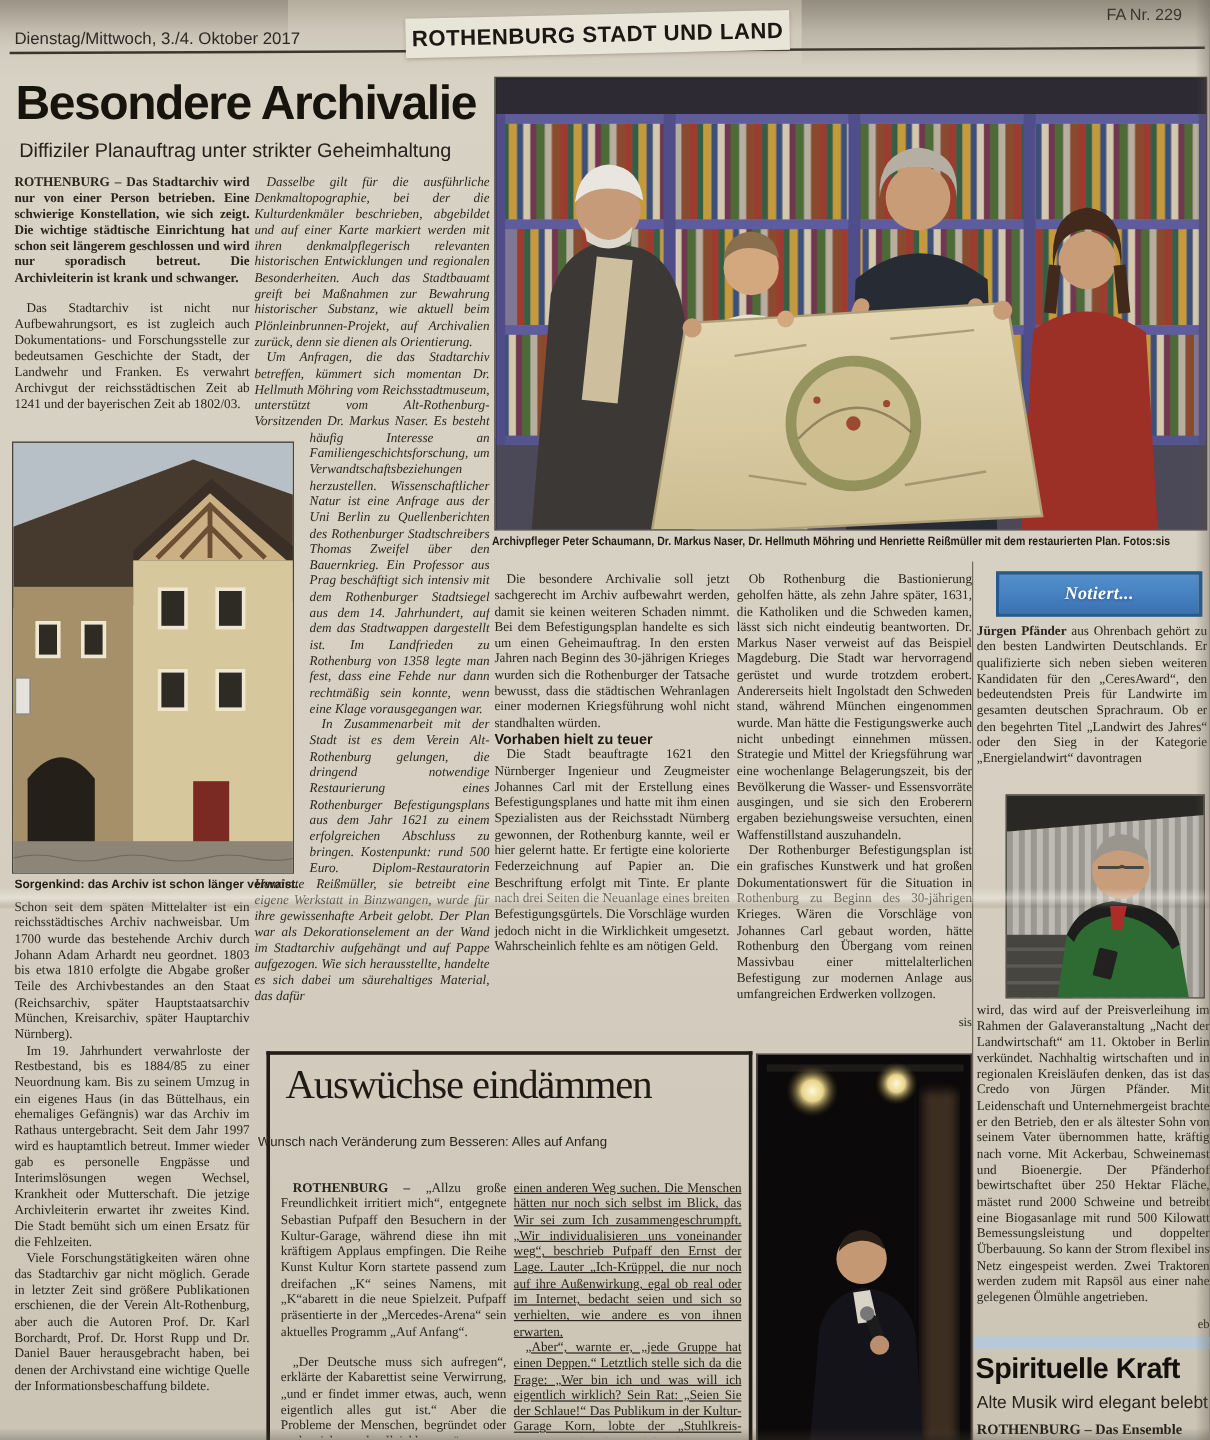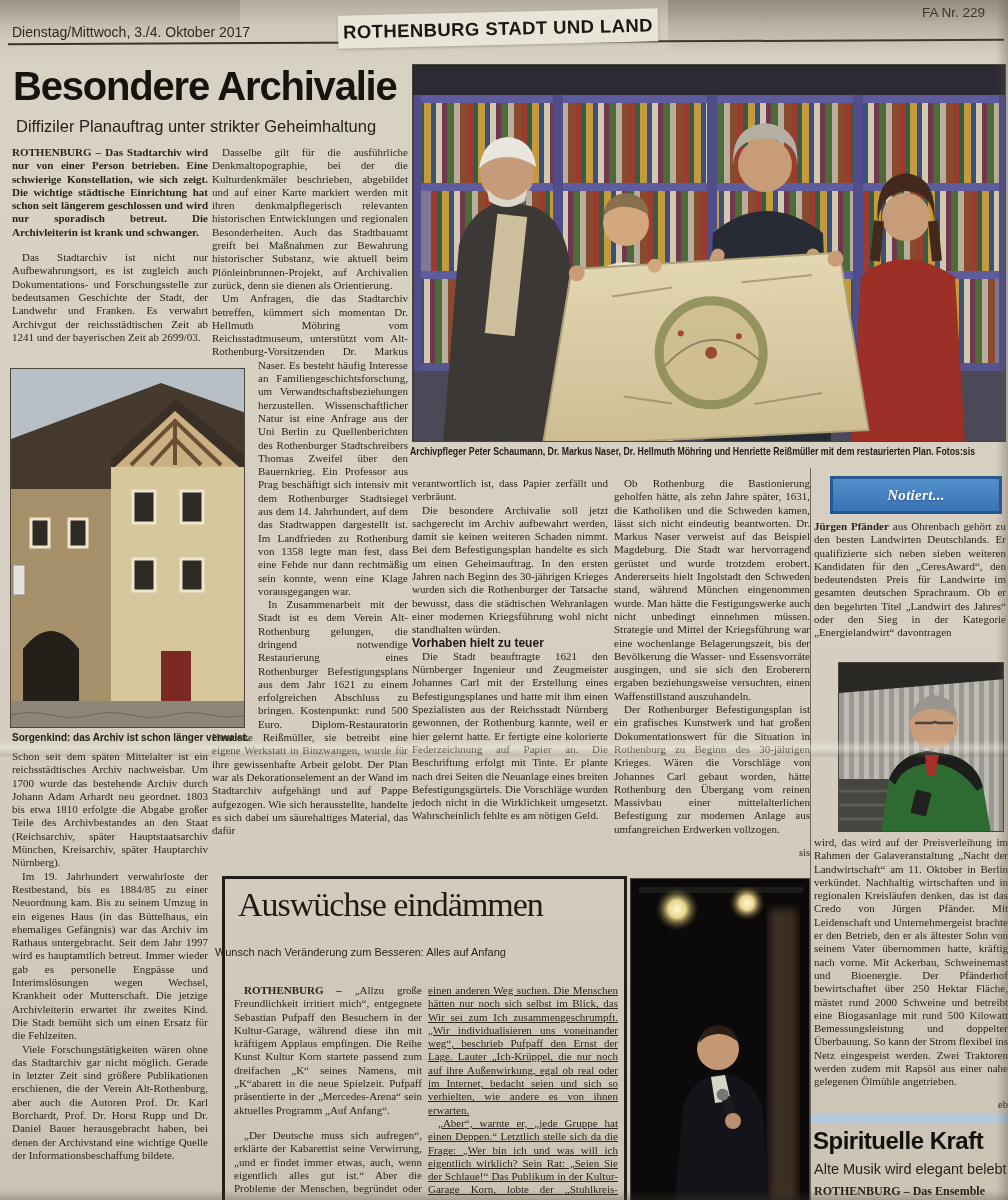--- a/index.html
+++ b/index.html
@@ -36,21 +36,21 @@
   
   #photo-main{ left:412px; top:64px; width:594px; height:378px; }
   #cap-main{ left:410px; top:446px; width:690px; font-size:10px; transform:scaleX(.875); transform-origin:left; }
   #photo-building{ left:10px; top:368px; width:235px; height:360px; }
   #cap-building{ left:12px; top:732px; width:230px; font-size:10px; }
   #photo-farmer{ left:838px; top:662px; width:166px; height:170px; }
   #photo-comedian{ left:630px; top:878px; width:180px; height:322px; border-bottom:none; }
   
   #col1a{ left:12px; top:146px; width:196px; height:224px; }
   #col1b{ left:12px; top:750px; width:196px; height:422px; }
-  #col2 { left:212px; top:146px; width:196px; height:800px; }
+  #col2 { left:212px; top:146px; width:196px; height:800px;font-style:italic; }
   .f0{ float:left; clear:left; width:0; height:222px; }
   .f1{ float:left; clear:left; width:46px; height:362px; }
   #col3{ left:412px; top:477px; width:196px; height:478px; }
   #col4{ left:614px; top:477px; width:196px; height:404px; }
   .subhead3{ font-family:"Liberation Sans",sans-serif; font-weight:bold; font-size:12px;
              margin:6px 0 3px 0; text-indent:0; color:#1d1812; }
   #vrule{ left:810px; top:468px; width:1px; height:732px; background:#6e675c; }
   
   #notiert-box{ left:830px; top:476px; width:172px; height:38px; border:3px solid #26598f;
     background:linear-gradient(180deg,#5490cd,#3a72b4); display:flex; align-items:center; justify-content:center; }
@@ -191,36 +191,35 @@
       <rect x="150" y="282" width="30" height="58" fill="#7a2a22"></rect>
       <rect x="2" y="196" width="12" height="30" fill="#e4e2da" stroke="#888"></rect>
       <rect y="332" width="235" height="28" fill="#8d8577"></rect>
       <path d="M0,346 q20,-5 40,0 q20,5 40,0 q20,-5 40,0 q20,5 40,0 q20,-5 40,0 q18,4 35,0" stroke="#6f675a" fill="none"></path>
     </svg>
   </div>
   <div class="caption" id="cap-building">Sorgenkind: das Archiv ist schon länger verwaist.</div>
 
   <div class="col" id="col1a">
     <p class="lead">ROTHENBURG – Das Stadtarchiv wird nur von einer Person betrieben. Eine schwierige Konstellation, wie sich zeigt. Die wichtige städtische Einrichtung hat schon seit längerem geschlossen und wird nur sporadisch betreut. Die Archivleiterin ist krank und schwanger.</p>
-    <p class="ind gap">Das Stadtarchiv ist nicht nur Aufbewahrungsort, es ist zugleich auch Dokumentations- und Forschungsstelle zur bedeutsamen Geschichte der Stadt, der Landwehr und Franken. Es verwahrt Archivgut der reichsstädtischen Zeit ab 1241 und der bayerischen Zeit ab 2699/03.</p>
+    <p class="ind gap">Das Stadtarchiv ist nicht nur Aufbewahrungsort, es ist zugleich auch Dokumentations- und Forschungsstelle zur bedeutsamen Geschichte der Stadt, der Landwehr und Franken. Es verwahrt Archivgut der reichsstädtischen Zeit ab 1241 und der bayerischen Zeit ab 1802/03.</p>
   </div>
   <div class="col" id="col1b">
     <p>Schon seit dem späten Mittelalter ist ein reichsstädtisches Archiv nachweisbar. Um 1700 wurde das bestehende Archiv durch Johann Adam Arhardt neu geordnet. 1803 bis etwa 1810 erfolgte die Abgabe großer Teile des Archivbestandes an den Staat (Reichsarchiv, später Hauptstaatsarchiv München, Kreisarchiv, später Hauptarchiv Nürnberg).</p>
     <p class="ind">Im 19. Jahrhundert verwahrloste der Restbestand, bis es 1884/85 zu einer Neuordnung kam. Bis zu seinem Umzug in ein eigenes Haus (in das Büttelhaus, ein ehemaliges Gefängnis) war das Archiv im Rathaus untergebracht. Seit dem Jahr 1997 wird es hauptamtlich betreut. Immer wieder gab es personelle Engpässe und Interimslösungen wegen Wechsel, Krankheit oder Mutterschaft. Die jetzige Archivleiterin erwartet ihr zweites Kind. Die Stadt bemüht sich um einen Ersatz für die Fehlzeiten.</p>
     <p class="ind">Viele Forschungstätigkeiten wären ohne das Stadtarchiv gar nicht möglich. Gerade in letzter Zeit sind größere Publikationen erschienen, die der Verein Alt-Rothenburg, aber auch die Autoren Prof. Dr. Karl Borchardt, Prof. Dr. Horst Rupp und Dr. Daniel Bauer herausgebracht haben, bei denen der Archivstand eine wichtige Quelle der Informationsbeschaffung bildete.</p>
   </div>
   <div class="col" id="col2">
     <div class="f0"></div>
     <div class="f1"></div>
     <p class="ind">Dasselbe gilt für die ausführliche Denkmaltopographie, bei der die Kulturdenkmäler beschrieben, abgebildet und auf einer Karte markiert werden mit ihren denkmalpflegerisch relevanten historischen Entwicklungen und regionalen Besonderheiten. Auch das Stadtbauamt greift bei Maßnahmen zur Bewahrung historischer Substanz, wie aktuell beim Plönleinbrunnen-Projekt, auf Archivalien zurück, denn sie dienen als Orientierung.</p>
     <p class="ind">Um Anfragen, die das Stadtarchiv betreffen, kümmert sich momentan Dr. Hellmuth Möhring vom Reichsstadtmuseum, unterstützt vom Alt-Rothenburg-Vorsitzenden Dr. Markus Naser. Es besteht häufig Interesse an Familiengeschichtsforschung, um Verwandtschaftsbeziehungen herzustellen. Wissenschaftlicher Natur ist eine Anfrage aus der Uni Berlin zu Quellenberichten des Rothenburger Stadtschreibers Thomas Zweifel über den Bauernkrieg. Ein Professor aus Prag beschäftigt sich intensiv mit dem Rothenburger Stadtsiegel aus dem 14. Jahrhundert, auf dem das Stadtwappen dargestellt ist. Im Landfrieden zu Rothenburg von 1358 legte man fest, dass eine Fehde nur dann rechtmäßig sein konnte, wenn eine Klage vorausgegangen war.</p>
     <p class="ind">In Zusammenarbeit mit der Stadt ist es dem Verein Alt-Rothenburg gelungen, die dringend notwendige Restaurierung eines Rothenburger Befestigungsplans aus dem Jahr 1621 zu einem erfolgreichen Abschluss zu bringen. Kostenpunkt: rund 500 Euro. Diplom-Restauratorin Henriette Reißmüller, sie betreibt eine eigene Werkstatt in Binzwangen, wurde für ihre gewissenhafte Arbeit gelobt. Der Plan war als Dekorationselement an der Wand im Stadtarchiv aufgehängt und auf Pappe aufgezogen. Wie sich herausstellte, handelte es sich dabei um säurehaltiges Material, das dafür</p>
   </div>
   <div class="col" id="col3">
-    <p>verantwortlich ist, dass Papier zerfällt und verbräunt.</p>
     <p class="ind">Die besondere Archivalie soll jetzt sachgerecht im Archiv aufbewahrt werden, damit sie keinen weiteren Schaden nimmt. Bei dem Befestigungsplan handelte es sich um einen Geheimauftrag. In den ersten Jahren nach Beginn des 30-jährigen Krieges wurden sich die Rothenburger der Tatsache bewusst, dass die städtischen Wehranlagen einer modernen Kriegsführung wohl nicht standhalten würden.</p>
     <p class="subhead3">Vorhaben hielt zu teuer</p>
     <p class="ind">Die Stadt beauftragte 1621 den Nürnberger Ingenieur und Zeugmeister Johannes Carl mit der Erstellung eines Befestigungsplanes und hatte mit ihm einen Spezialisten aus der Reichsstadt Nürnberg gewonnen, der Rothenburg kannte, weil er hier gelernt hatte. Er fertigte eine kolorierte Federzeichnung auf Papier an. Die Beschriftung erfolgt mit Tinte. Er plante nach drei Seiten die Neuanlage eines breiten Befestigungsgürtels. Die Vorschläge wurden jedoch nicht in die Wirklichkeit umgesetzt. Wahrscheinlich fehlte es am nötigen Geld.</p>
   </div>
   <div class="col" id="col4">
     <p class="ind">Ob Rothenburg die Bastionierung geholfen hätte, als zehn Jahre später, 1631, die Katholiken und die Schweden kamen, lässt sich nicht eindeutig beantworten. Dr. Markus Naser verweist auf das Beispiel Magdeburg. Die Stadt war hervorragend gerüstet und wurde trotzdem erobert. Andererseits hielt Ingolstadt den Schweden stand, während München eingenommen wurde. Man hätte die Festigungswerke auch nicht unbedingt einnehmen müssen. Strategie und Mittel der Kriegsführung war eine wochenlange Belagerungszeit, bis der Bevölkerung die Wasser- und Essensvorräte ausgingen, und sie sich den Eroberern ergaben beziehungsweise versuchten, einen Waffenstillstand auszuhandeln.</p>
     <p class="ind">
       <span>Der Rothenburger Befestigungsplan ist ein grafisches Kunstwerk und hat großen Dokumentationswert für die Situation in Rothenburg zu Beginn des 30-jährigen Krieges. Wären die Vorschläge von Johannes Carl gebaut worden, hätte Rothenburg den Übergang vom reinen Massivbau einer mittelalterlichen Befestigung zur modernen Anlage aus umfangreichen Erdwerken vollzogen.</span>
       <span class="sig">sis</span>
     </p>

